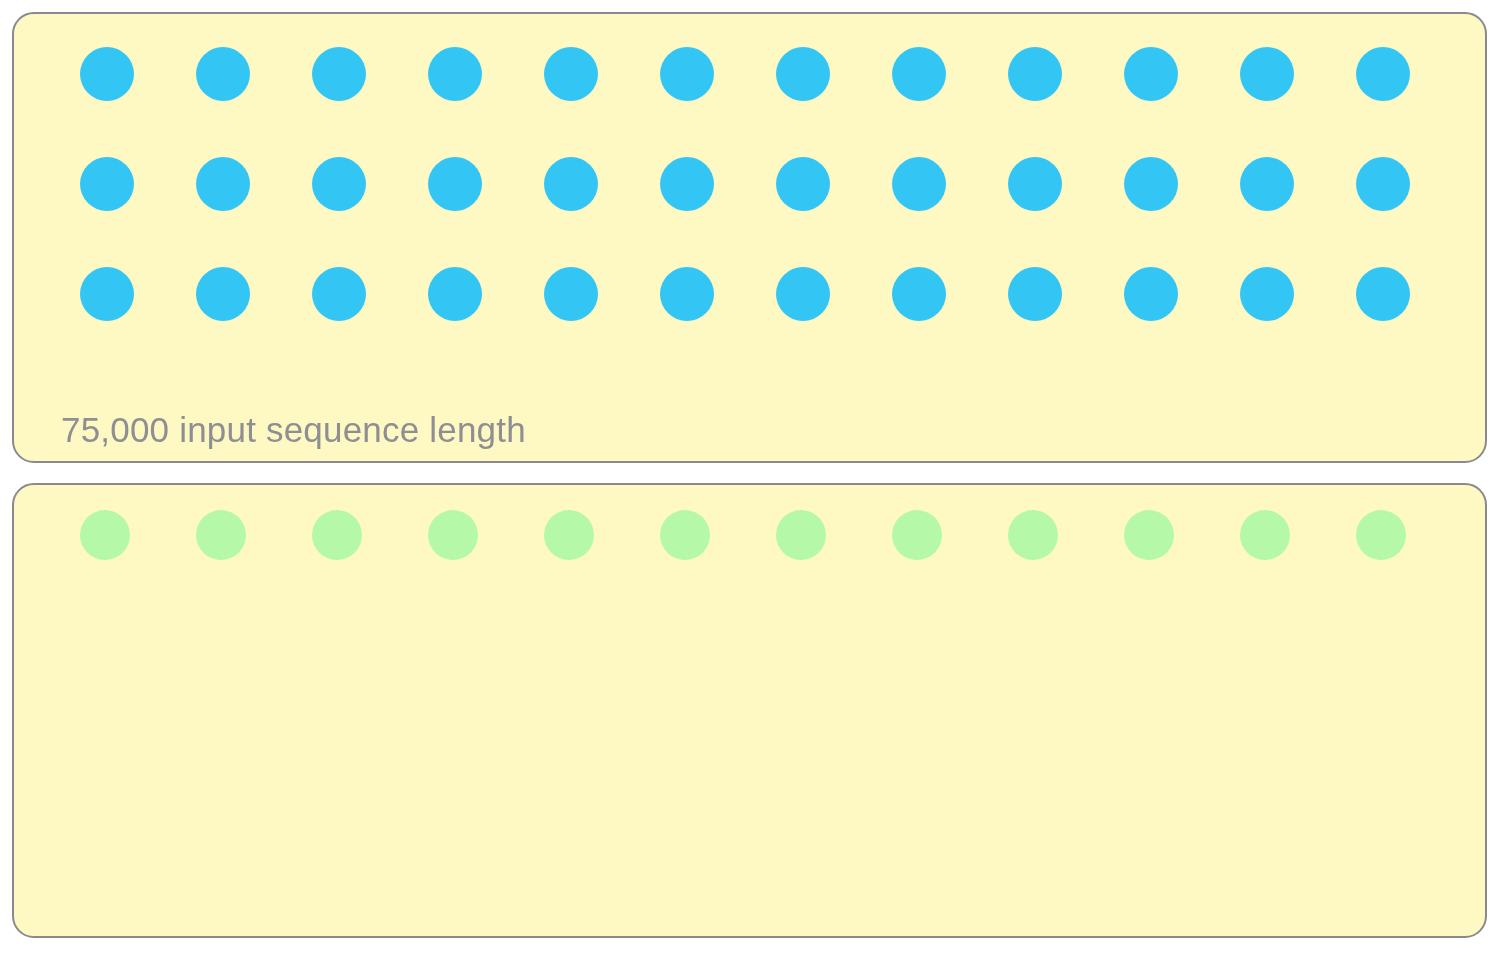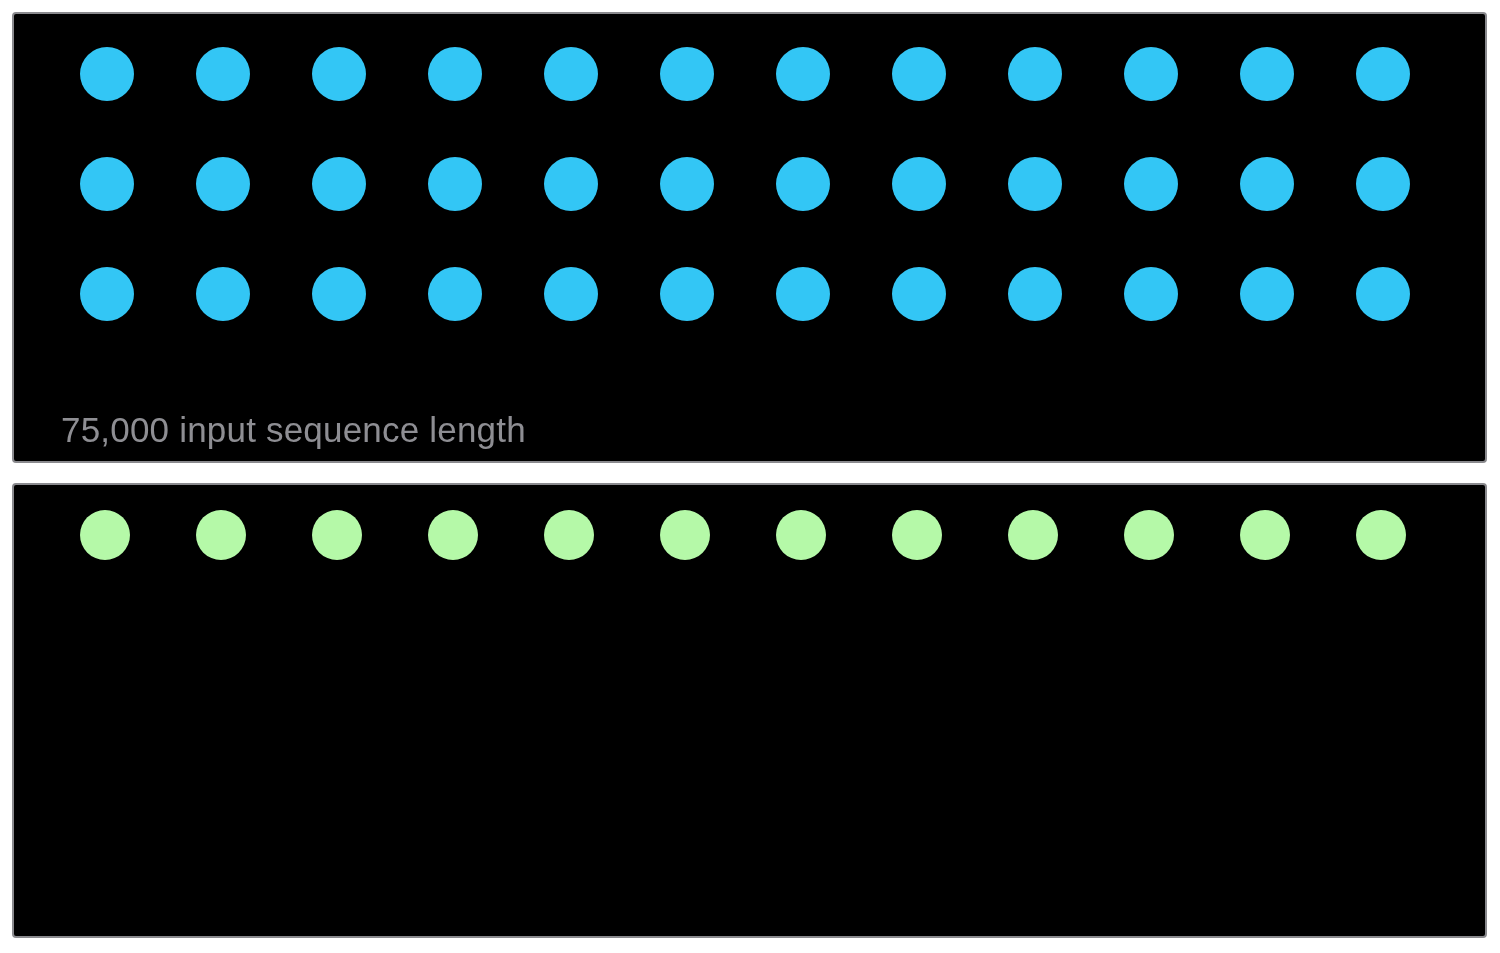--- a/index.html
+++ b/index.html
@@ -20,23 +20,23 @@
     width: 1500px;
     height: 953px;
     background: #ffffff;
   }
 
   .panel {
     position: absolute;
     left: 12px;
     width: 1475px;
     box-sizing: border-box;
-    background: #000000;
+    background: #fef9c3;
     border: 2px solid #8a8a8e;
-    border-radius: 4px;
+    border-radius: 22px;
   }
 
   #panel-input {
     top: 12px;
     height: 451px;
   }
 
   #panel-output {
     top: 483px;
     height: 455px;

